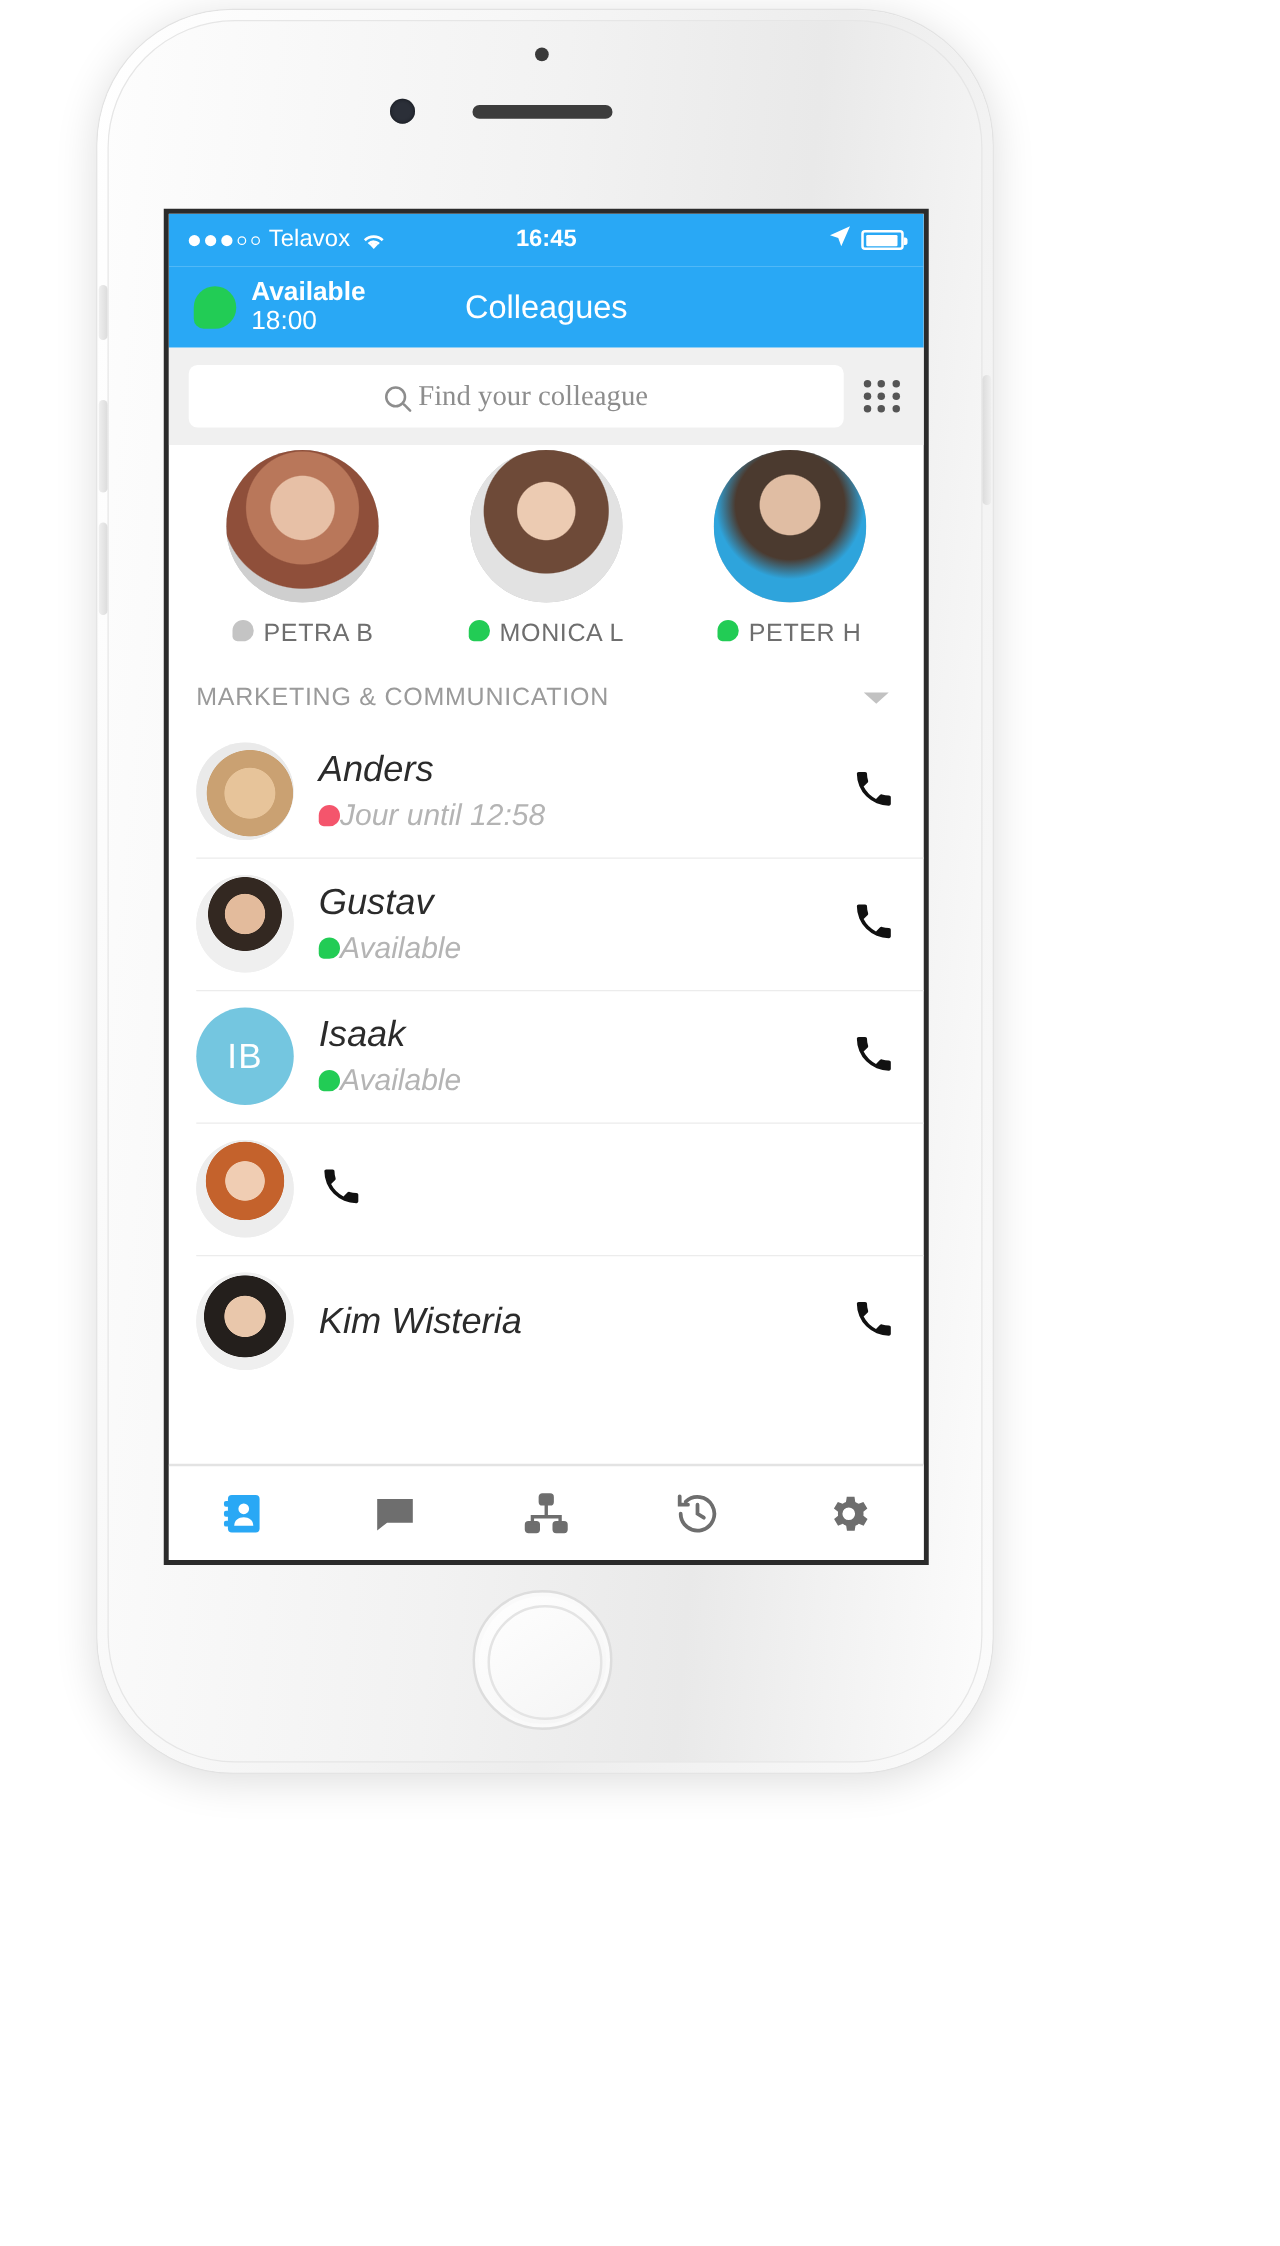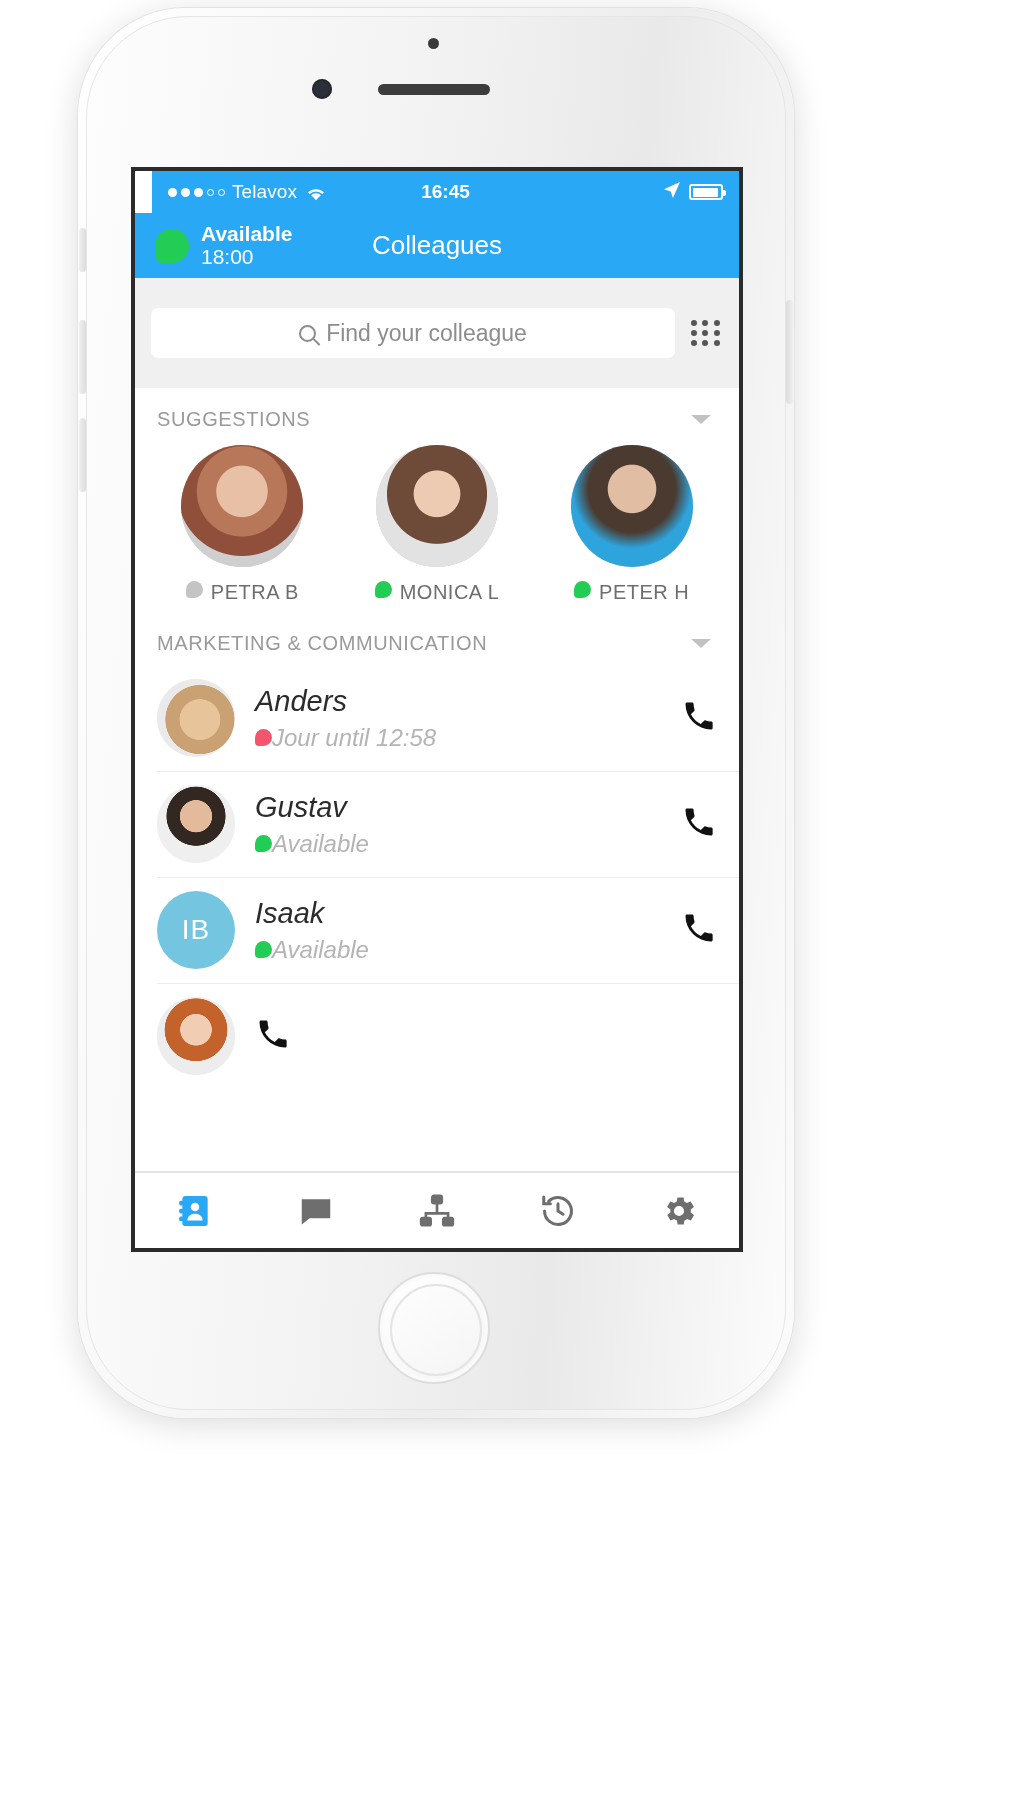--- a/index.html
+++ b/index.html
@@ -77,21 +77,20 @@
     overflow: hidden;
     border: 4px solid #2b2b2b;
   }
 
   
   .statusbar {
     height: 42px; background: #29a8f5;
     display: flex; align-items: center;
     padding: 18px 16px; color: #fff;
     font-size: 19px;
-    margin-left: 17px;
   }
   .sb-left { display:flex; align-items:center; gap:7px; flex:1; }
   .dots { display:flex; gap:4px; align-items:center; }
   .dot { width: 9px; height: 9px; border-radius:50%; background:#fff; }
   .dot.hollow { background: transparent; border: 1.5px solid #fff; width:7px; height:7px; }
   .carrier { font-size:19px; letter-spacing:.1px; }
   .wifi-ic { display:inline-block; width:20px; height:15px; position:relative; margin-left:2px;}
   .sb-center { flex: 0 0 auto; font-weight:bold; font-size:19px; }
   .sb-right { flex:1; display:flex; align-items:center; justify-content:flex-end; gap:8px; }
   .battery {
@@ -116,22 +115,22 @@
   .avail-txt { line-height:1.08; }
   .avail-txt .l1 { font-size:21px; font-weight:bold; }
   .avail-txt .l2 { font-size:21px; font-weight:normal; }
   .nav-title {
     position:absolute; left:0; right:0; text-align:center;
     font-size:26px; font-weight:normal; pointer-events:none;
   }
 
   
   .searchzone {
-    background:#f0f0f0; padding: 30px 16px;
-    display:flex; align-items:center; gap: 14px;
+    background:#f0f0f0; padding: 14px 16px;
+    display:flex; align-items:center; gap: 14px; font-family: Liberation Serif, serif;
   }
   .searchbox {
     flex:1; height: 50px; background:#fff; border-radius: 7px;
     display:flex; align-items:center; justify-content:center; gap:10px;
     color:#8d8d8d; font-size:23px;
   }
   .mag {
     width:17px;height:17px;border:2.4px solid #8d8d8d;border-radius:50%;
     position:relative; display:inline-block;
   }
@@ -280,24 +279,20 @@
           <span></span>
         <span></span>
           <span></span>
           <span></span>
         <span></span>
           <span></span>
           <span></span>
       </div>
     </div>
 
-    <div class="sect-head">
-      <span class="t">SUGGESTIONS</span>
-      <span class="caret"></span>
-    </div>
 
     <div class="suggestions">
       <div class="sug">
         <div class="sug-img">
             <div class="face f-petra"></div>
           </div>
         <div class="sug-name">
           <span class="pres grey"></span>
           <span>PETRA B</span>
         </div>
@@ -387,20 +382,33 @@
         <div class="c-avatar">
             <div class="face f-kajsa"></div>
           </div>
         <div class="phone-ic">
           <svg viewBox="0 0 24 24" width="36" height="36">
               <path fill="#111" d="M6.6 10.8a15 15 0 0 0 6.6 6.6l2.2-2.2c.3-.3.7-.4 1-.2 1.2.4 2.4.6 3.7.6.6 0 1 .4 1 1V20c0 .6-.4 1-1 1A17 17 0 0 1 3 4c0-.6.4-1 1-1h3.4c.6 0 1 .4 1 1 0 1.3.2 2.5.6 3.7.1.3 0 .7-.2 1z"></path>
             </svg>
         </div>
       </div>
 
+      <div class="crow">
+        <div class="c-avatar">
+            <div class="face f-kim"></div>
+          </div>
+        <div class="c-mid">
+          <div class="c-name">Kim Wisteria</div>
+        </div>
+        <div class="phone-ic">
+          <svg viewBox="0 0 24 24" width="36" height="36">
+              <path fill="#111" d="M6.6 10.8a15 15 0 0 0 6.6 6.6l2.2-2.2c.3-.3.7-.4 1-.2 1.2.4 2.4.6 3.7.6.6 0 1 .4 1 1V20c0 .6-.4 1-1 1A17 17 0 0 1 3 4c0-.6.4-1 1-1h3.4c.6 0 1 .4 1 1 0 1.3.2 2.5.6 3.7.1.3 0 .7-.2 1z"></path>
+            </svg>
+        </div>
+      </div>
     </div>
 
     <div class="clip-bottom"></div>
 
     <div class="tabbar">
       <div class="tab">
         <svg width="38" height="38" viewBox="0 0 24 24">
           <rect x="4" y="2.5" width="16" height="19" rx="2" fill="#29a8f5"></rect>
           <rect x="2" y="5.5" width="3" height="3" rx="1" fill="#29a8f5"></rect>
           <rect x="2" y="10.5" width="3" height="3" rx="1" fill="#29a8f5"></rect>

